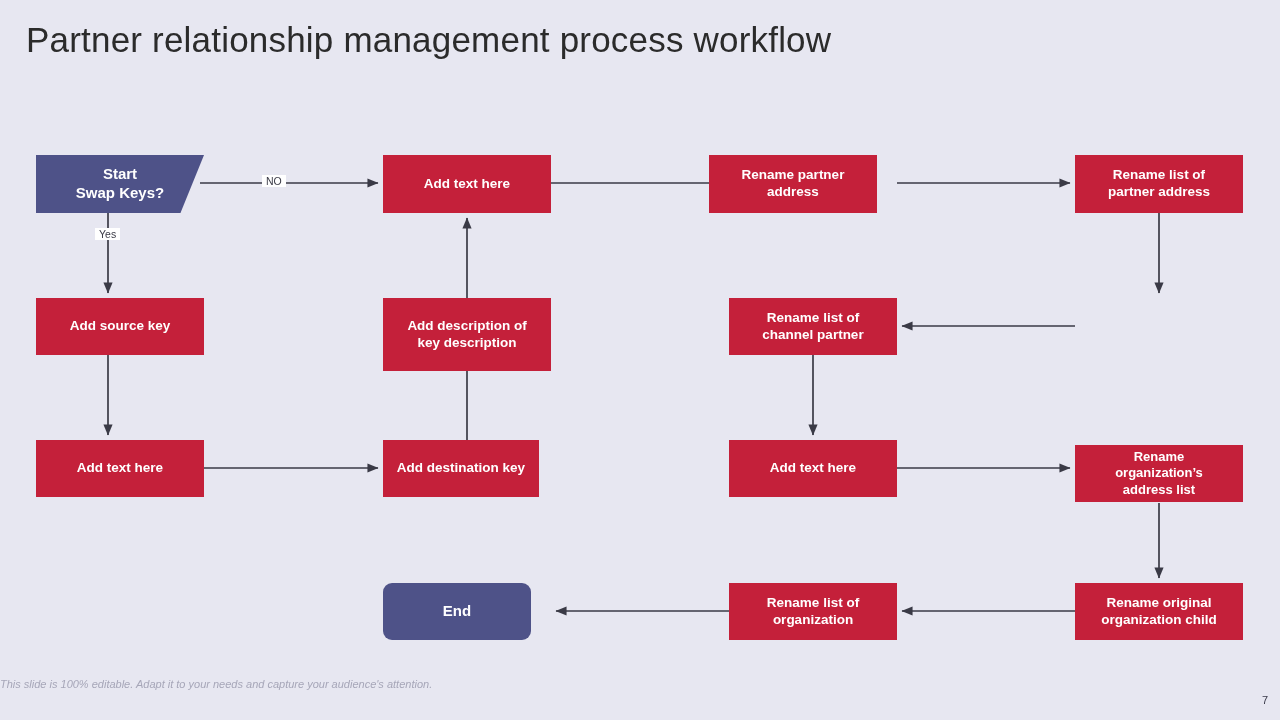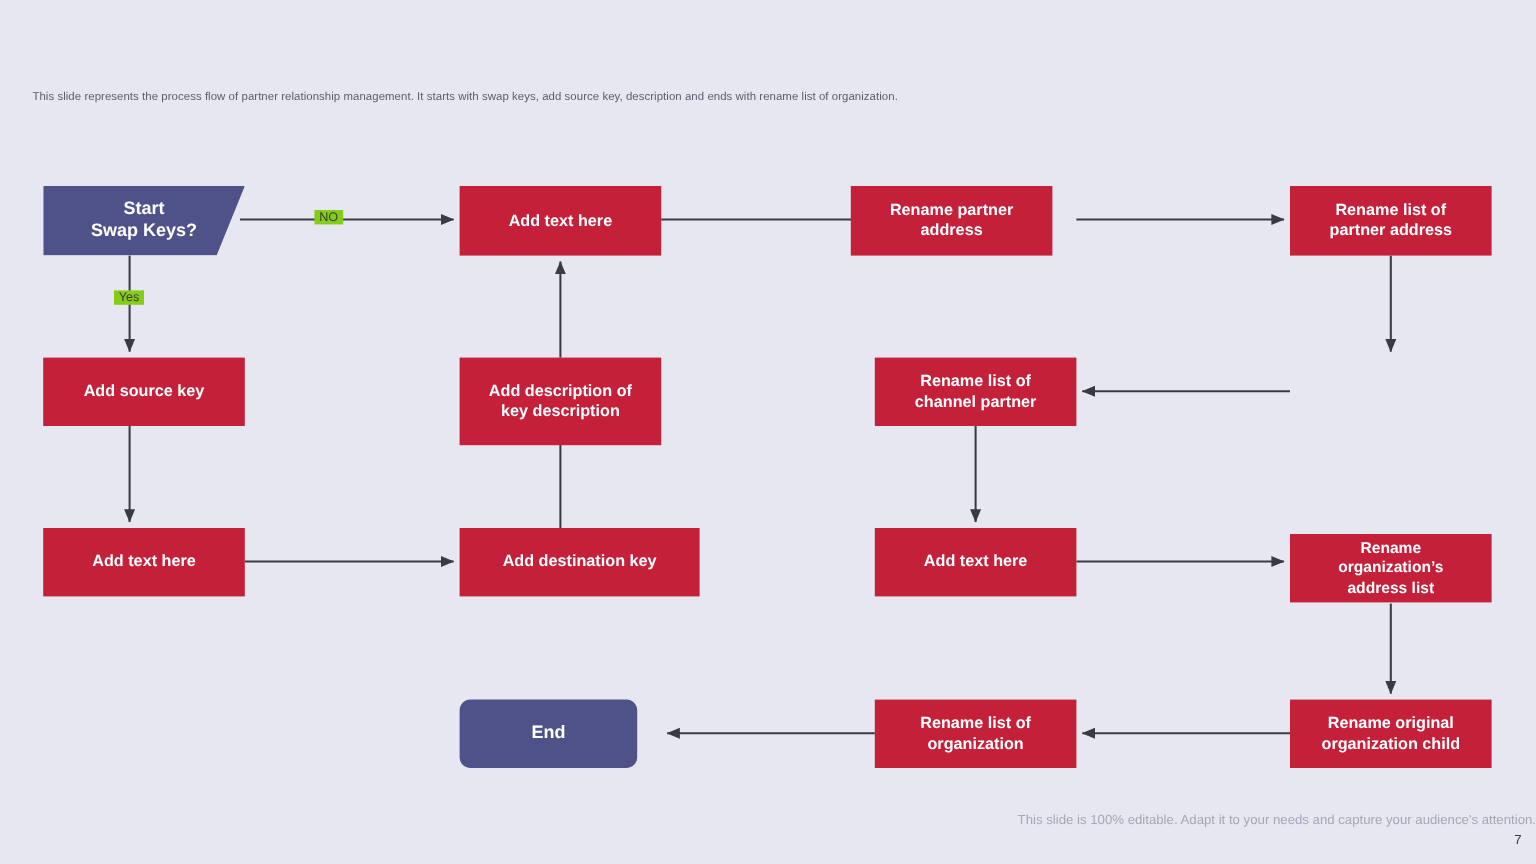--- a/index.html
+++ b/index.html
@@ -42,23 +42,24 @@
     letter-spacing: 0.05px;
     white-space: nowrap;
   }
 
   
   .slide-footer {
     position: absolute;
     left: 0;
     right: 0;
     top: 678px;
-    text-align: right;
+    text-align: left;
     font-size: 11px;
     color: #a6a6b8;
+    font-style: italic;
   }
   .page-number {
     position: absolute;
     right: 12px;
     top: 694px;
     font-size: 11px;
     color: #3a3a4a;
   }
 
   
@@ -107,32 +108,32 @@
     border-radius: 9px;
     font-size: 15px;
   }
 
   
   .edge-label {
     position: absolute;
     font-size: 10.5px;
     font-weight: 400;
     color: #3a3a46;
-    background: #84cc16;
+    background: #ffffff;
     padding: 0 4px;
     white-space: nowrap;
   }
 </style>
 </head>
 <body>
 
 <div class="slide">
 
-
-  <div class="slide-subtitle">This slide represents the process flow of partner relationship management.  It starts with swap keys, add source key, description and ends with rename list of organization.</div>
+  <div class="slide-title">Partner relationship management process workflow</div>
+
 
   <div class="canvas">
 
     <svg class="edges" viewBox="0 0 1280 720">
       <defs>
         <marker id="arrow" markerWidth="7" markerHeight="7" refX="6.2" refY="3" orient="auto" markerUnits="strokeWidth">
           <path d="M0,0.3 L6.5,3 L0,5.7 z" fill="#3a3a46"></path>
         </marker>
       </defs>
 
@@ -162,35 +163,35 @@
 
       <line x1="1159" y1="503" x2="1159" y2="578" stroke="#3a3a46" stroke-width="1.7" marker-end="url(#arrow)"></line>
 
       <line x1="1075" y1="611" x2="902" y2="611" stroke="#3a3a46" stroke-width="1.7" marker-end="url(#arrow)"></line>
 
       <line x1="729" y1="611" x2="556" y2="611" stroke="#3a3a46" stroke-width="1.7" marker-end="url(#arrow)"></line>
     </svg>
 
     <div class="edge-label" style="left:262px; top:175px;">NO</div>
 
-    <div class="edge-label" style="left:95px; top:242px;">Yes</div>
+    <div class="edge-label" style="left:95px; top:228px;">Yes</div>
 
     <div class="node process" style="left:36px; top:298px; width:168px; height:57px;">Add source key</div>
 
     <div class="node terminator-start" style="left:36px; top:155px; width:168px; height:58px;">Start
 Swap Keys?</div>
 
     <div class="node process" style="left:36px; top:440px; width:168px; height:57px;">Add text here</div>
 
     <div class="node process" style="left:383px; top:155px; width:168px; height:58px;">Add text here</div>
 
     <div class="node process" style="left:383px; top:298px; width:168px; height:73px;">Add description of
 key description</div>
 
-    <div class="node process" style="left:383px; top:440px; width:200px; height:57px;">Add destination key</div>
+    <div class="node process" style="left:383px; top:440px; width:156px; height:57px;">Add destination key</div>
 
     <div class="node terminator-end" style="left:383px; top:583px; width:148px; height:57px;">End</div>
 
     <div class="node process" style="left:709px; top:155px; width:168px; height:58px;">Rename partner
 address</div>
 
     <div class="node process" style="left:729px; top:298px; width:168px; height:57px;">Rename list of
 channel partner</div>
 
     <div class="node process" style="left:729px; top:440px; width:168px; height:57px;">Add text here</div>

